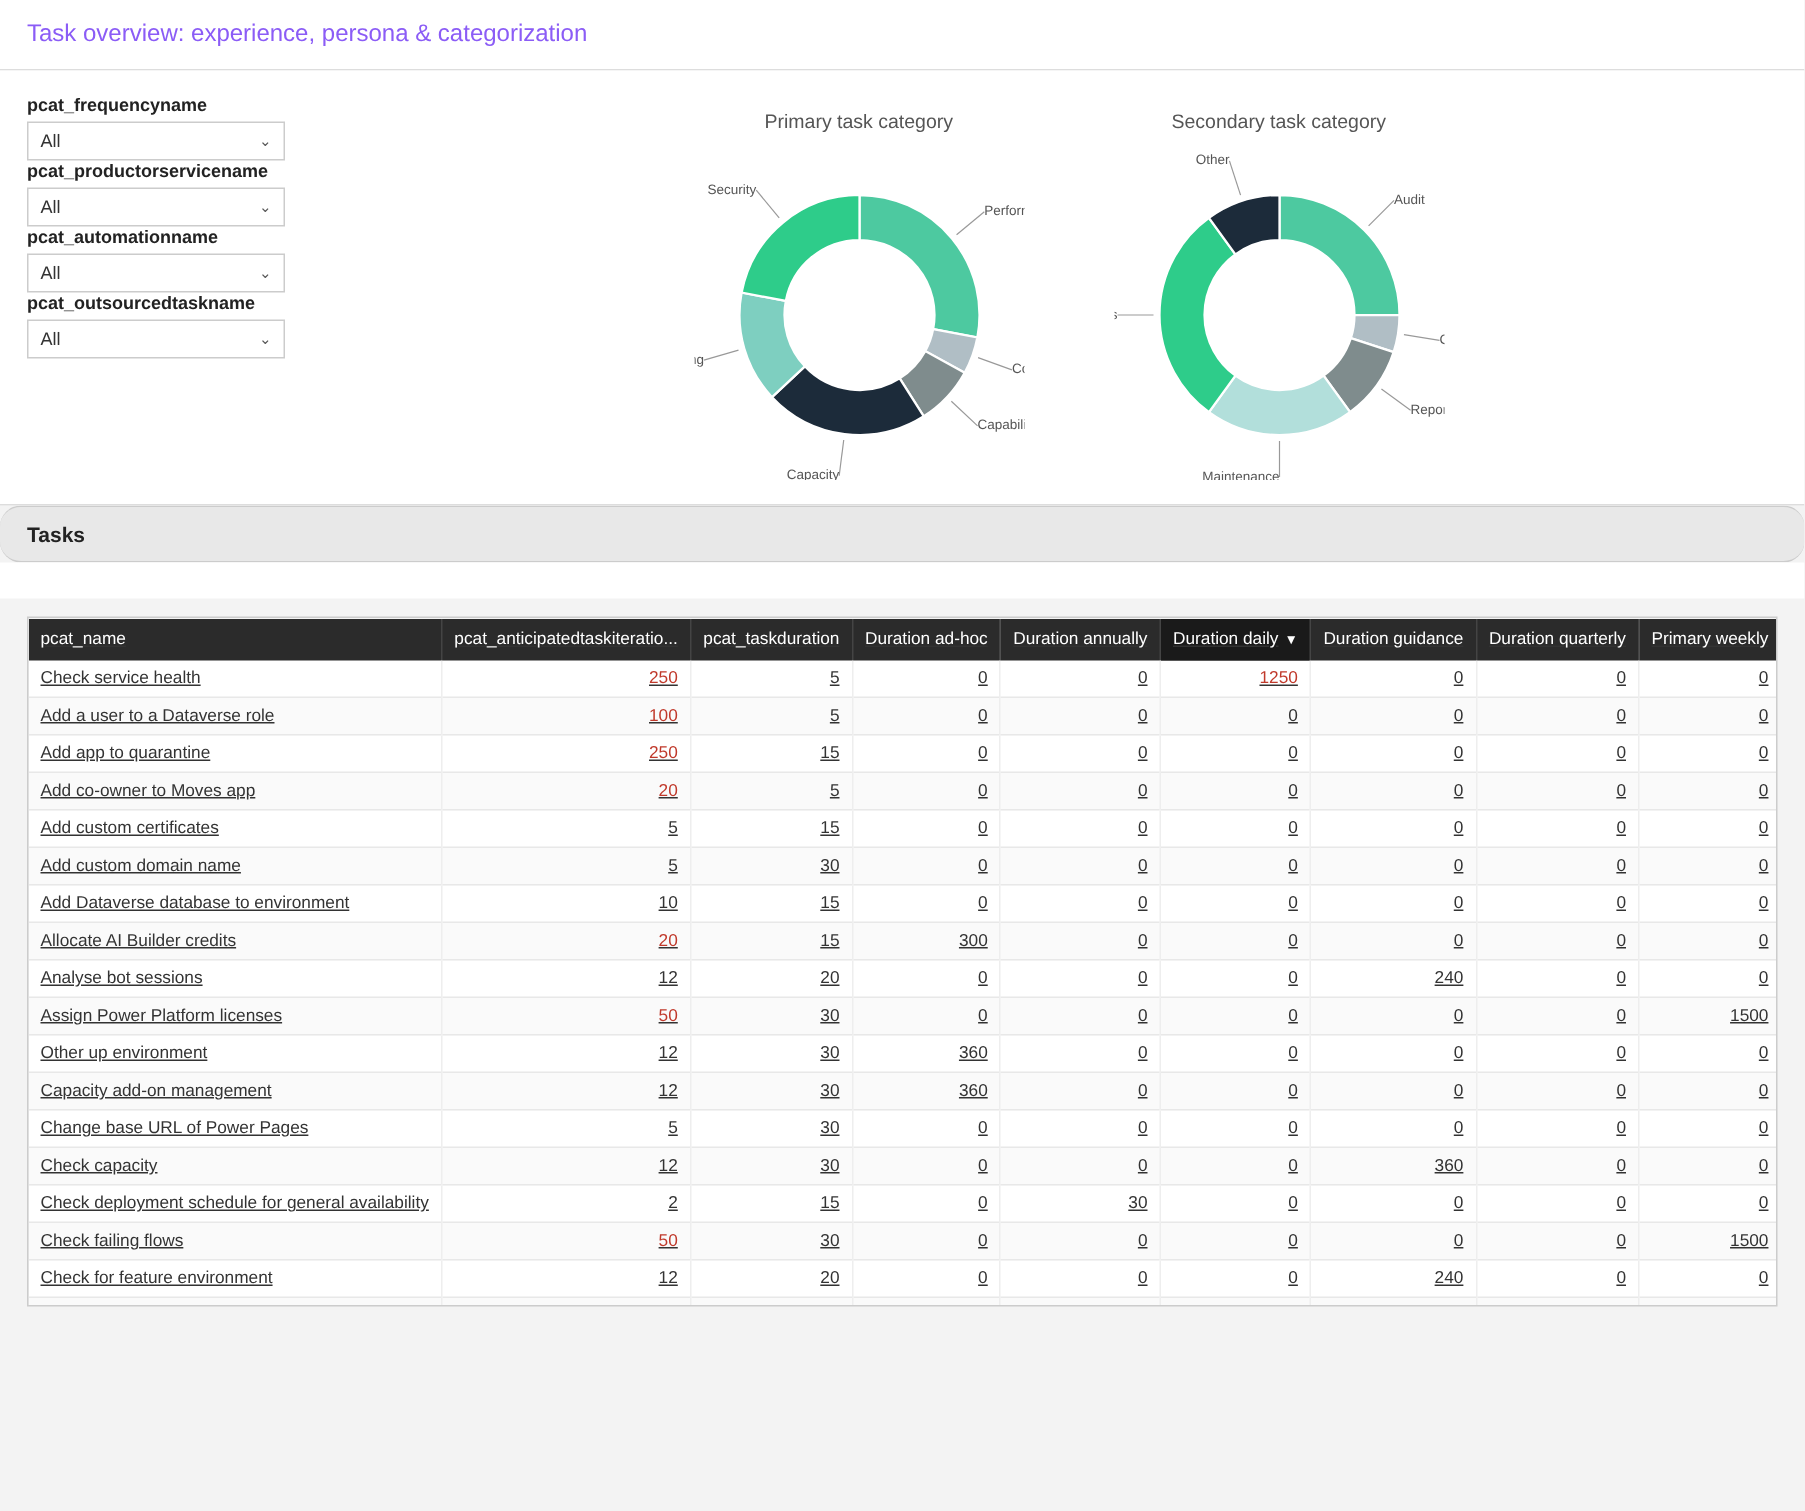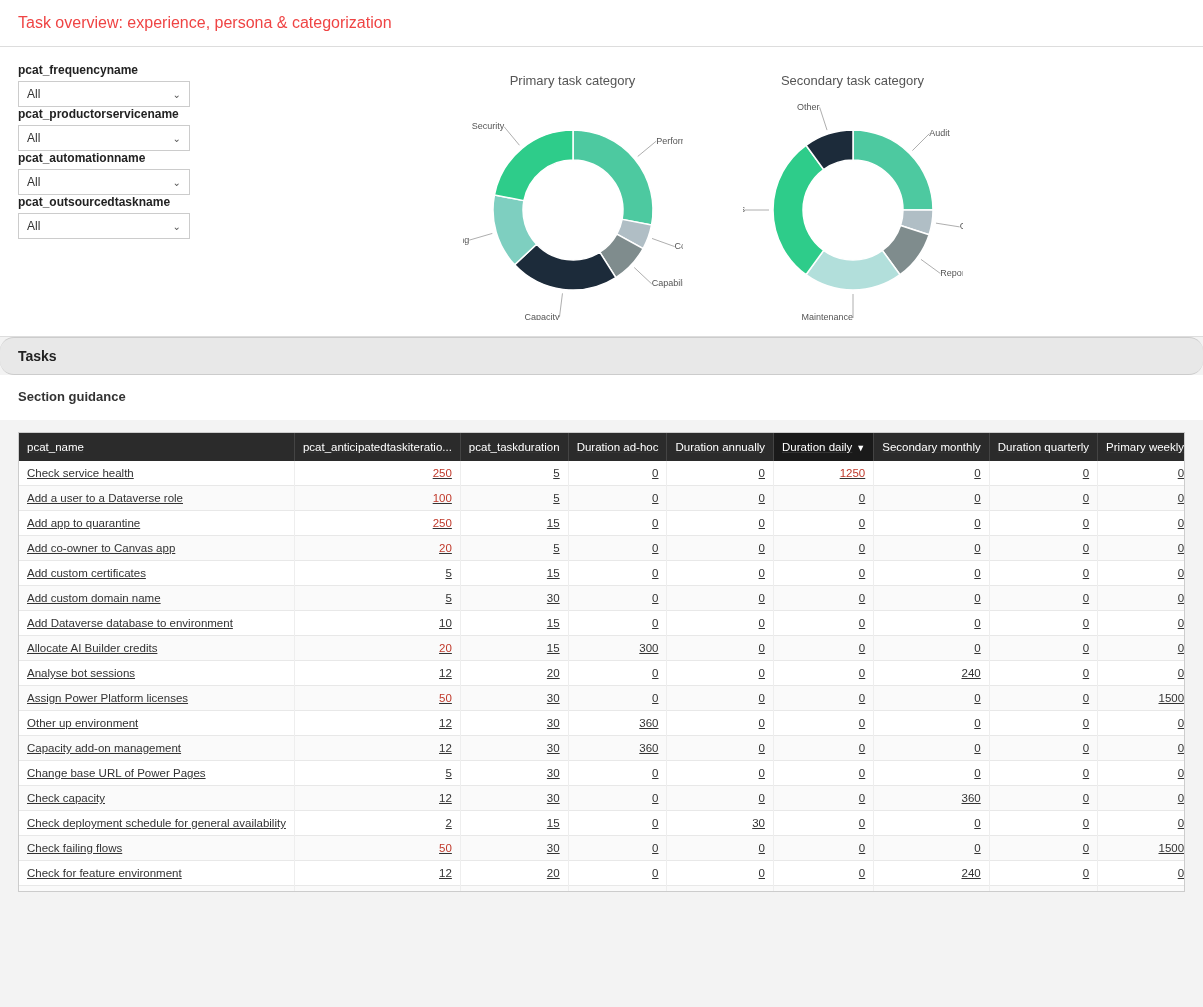--- a/index.html
+++ b/index.html
@@ -4,21 +4,21 @@
   <style>
     * { box-sizing: border-box; margin: 0; padding: 0; }
     body { font-family: 'Segoe UI', Arial, sans-serif; font-size: 12px; background: #f3f3f3; color: #333; }
 
     .page-title-bar {
       background: #fff;
       padding: 14px 18px;
       border-bottom: 1px solid #ddd;
       font-size: 16px;
       font-weight: 400;
-      color: #ef4444;
+      color: #8b5cf6;
     }
 
     .top-section {
       background: #fff;
       display: flex;
       padding: 16px 18px;
       gap: 12px;
       border-bottom: 1px solid #ddd;
     }
 
@@ -270,34 +270,33 @@
           </svg>
       </div>
     </div>
 
   </div>
 </div>
 
 <div class="tasks-section-header">Tasks</div>
 
 <div class="guidance-section">
-  <div class="guidance-title">Section guidance</div>
 </div>
 
 <div class="table-wrapper">
   <table>
     <thead id="table-head">
     <tr>
           <th>pcat_name</th>
           <th>pcat_anticipatedtaskiteratio...</th>
           <th>pcat_taskduration</th>
           <th>Duration ad-hoc</th>
           <th>Duration annually</th>
           <th class="sorted">Duration daily<span class="sort-arrow">▼</span></th>
-          <th>Secondary monthly</th>
+          <th>Duration guidance</th>
           <th>Duration quarterly</th>
           <th>Primary weekly</th>
           <th>Total hours</th>
         </tr>
       </thead>
     <tbody id="table-body">
     <tr>
           <td>Check service health</td>
           <td class="red-val num">250</td>
           <td class="num">5</td>
@@ -327,21 +326,21 @@
           <td class="num">15</td>
           <td class="num">0</td>
           <td class="num">0</td>
           <td class="num">0</td>
           <td class="num">0</td>
           <td class="num">0</td>
           <td class="num">0</td>
           <td class="num">63</td>
         </tr>
         <tr>
-          <td>Add co-owner to Canvas app</td>
+          <td>Add co-owner to Moves app</td>
           <td class="red-val num">20</td>
           <td class="num">5</td>
           <td class="num">0</td>
           <td class="num">0</td>
           <td class="num">0</td>
           <td class="num">0</td>
           <td class="num">0</td>
           <td class="num">0</td>
           <td class="num">2</td>
         </tr>

